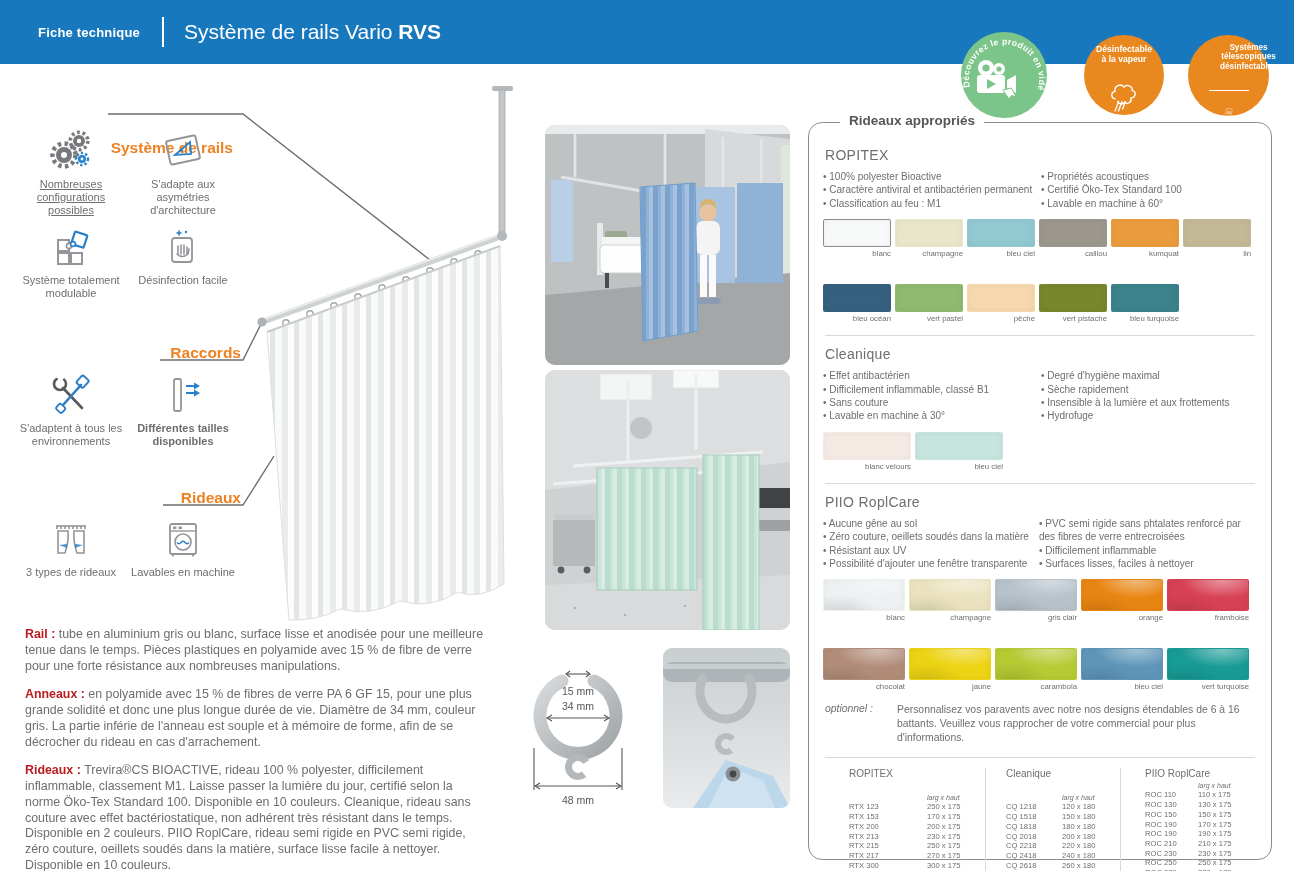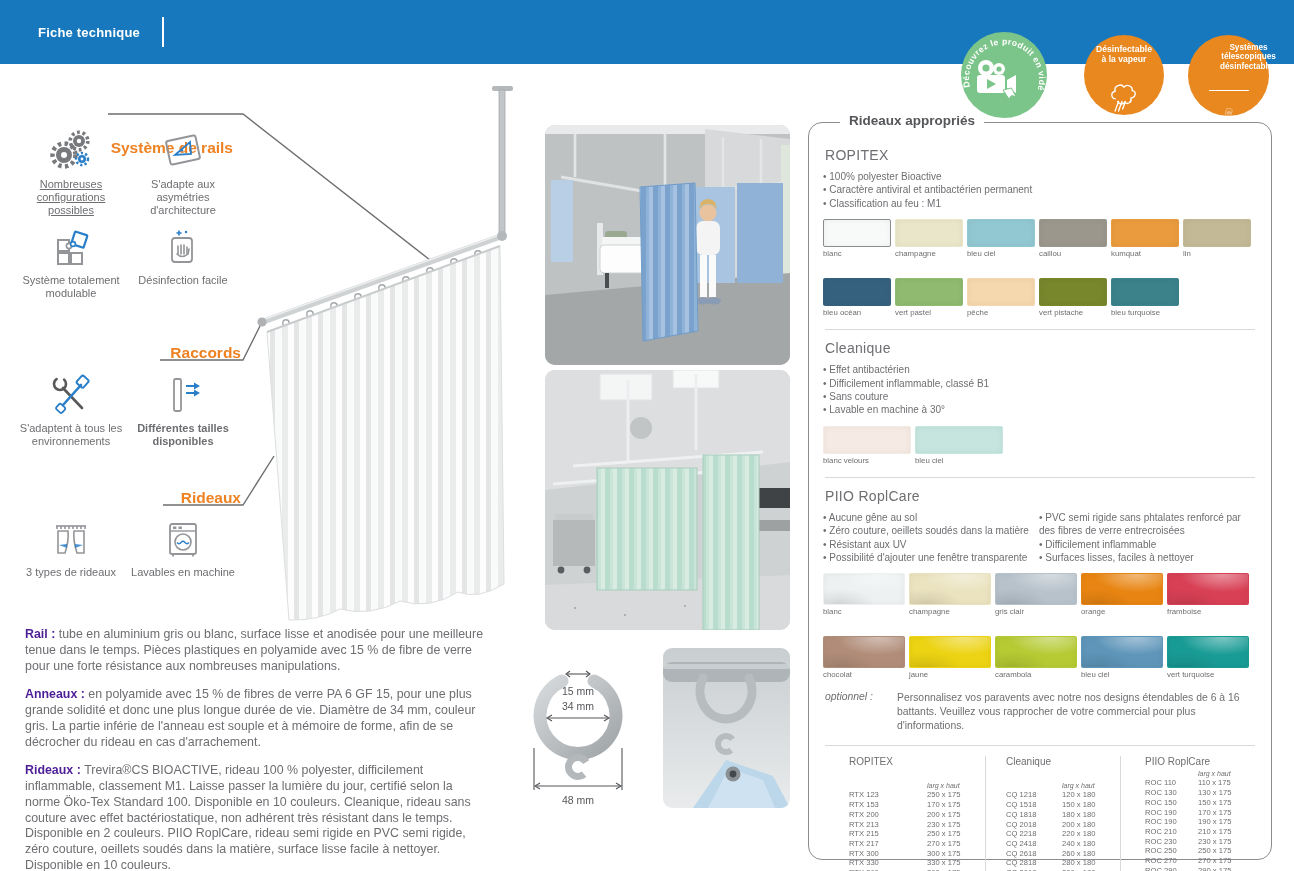--- a/index.html
+++ b/index.html
@@ -25,31 +25,31 @@
   .bdiv{width:40px;height:1px;background:#fff;margin:3px 0 1px 0;}
   
   .feat-h{font-size:15.5px;font-weight:bold;color:#ee8222;text-align:right;width:155px;}
   .fh1{left:78px;top:99px;margin-top:40px;} .fh2{left:86px;top:344px;} .fh3{left:86px;top:489px;}
   .fcell{width:112px;text-align:center;}
   .ficon{width:46px;height:46px;display:block;margin:0 auto;}
   .flabel{font-size:11px;line-height:1.18;color:#6d6e71;margin-top:4px;}
   
   .copy{left:25px;top:627px;width:465px;font-size:12.4px;line-height:1.27;color:#6d6e71;}
   .copy p{margin:0 0 13px 0;}
-  .copy b{color:#4c1d95;}
+  .copy b{color:#b91c1c;}
   
   .panel{left:808px;top:122px;width:464px;height:738px;border:1.5px solid #8a8c8f;border-radius:14px;box-sizing:border-box;padding:20px 14px 0 14px;}
   .panel-title{left:840px;top:113px;background:#fff;padding:0 9px;font-size:13.5px;font-weight:bold;color:#55565a;z-index:6;}
   .sec-h{font-size:14px;color:#6d6e71;margin:4px 0 7px 2px;letter-spacing:.3px;}
   .bul-wrap{display:flex;}
   .bul{list-style:none;margin:0;padding:0;font-size:10px;line-height:1.34;}
   .bul-l{width:218px;padding-right:6px;box-sizing:border-box;}
   .bul-r{flex:1;}
   .bul li::before{content:"• ";}
-  .sw-grid{display:flex;flex-wrap:wrap;gap:20px 4px;margin-top:9px;}
+  .sw-grid{display:flex;flex-wrap:wrap;gap:26px 4px;margin-top:9px;text-align:right;}
   .sw-item{}
   .sw{height:26px;border:1px solid transparent;border-radius:2px;box-shadow:inset 0 0 6px rgba(0,0,0,.05);}
   .sw-label{font-size:7.8px;color:#6d6e71;margin-top:2px;}
   .g-rop .sw-item{width:68px;}
   .g-clean .sw-item{width:88px;}
   .g-piio .sw-item{width:82px;}
   .g-piio .sw{height:30px;position:relative;overflow:hidden;}
   .g-piio .sw::after{content:"";position:absolute;inset:0;
      background:radial-gradient(60px 26px at 68% 0%,rgba(255,255,255,.45),rgba(255,255,255,0) 70%),
                 radial-gradient(50px 22px at 20% 100%,rgba(0,0,0,.10),rgba(0,0,0,0) 70%);}
@@ -78,20 +78,21 @@
   .ringphoto{left:663px;top:648px;width:127px;height:160px;border-radius:9px;overflow:hidden;}
   .ringsvg{left:512px;top:650px;width:142px;height:162px;}
   .overlay{left:0;top:64px;width:808px;height:600px;z-index:1;pointer-events:none;}
 </style>
 </head>
 <body>
 
 <div class="abs hdr">
   <span class="hdr-kicker">Fiche technique</span>
   <span class="hdr-div"></span>
+  <span class="hdr-title"><span>Système de rails Vario </span><b>RVS</b></span>
 </div>
 
 <div class="abs badge badge-video">
   <svg width="88" height="88" viewBox="0 0 88 88">
     <circle cx="44" cy="44" r="43" fill="#7cc58a"></circle>
     <defs>
         <path id="arcT" d="M 11,60 A 35,35 0 1 1 77,60"></path>
       </defs>
     <text font-size="8.6" fill="#ffffff" font-weight="bold" letter-spacing="0.4">
       <textPath href="#arcT" startOffset="4">Découvrez le produit en vidéo</textPath>
@@ -426,20 +427,25 @@
 <div class="abs panel-title abs">Rideaux appropriés</div>
 <div class="abs panel">
 
   <div class="sec-h">ROPITEX</div>
   <div class="bul-wrap">
     <ul class="bul bul-l">
         <li>100% polyester Bioactive</li>
         <li>Caractère antiviral et antibactérien permanent</li>
         <li>Classification au feu : M1</li>
       </ul>
+    <ul class="bul bul-r">
+        <li>Propriétés acoustiques</li>
+        <li>Certifié Öko-Tex Standard 100</li>
+        <li>Lavable en machine à 60°</li>
+      </ul>
   </div>
   <div class="sw-grid g-rop">
 
   <div class="sw-item">
       <div class="sw" style="background: rgb(248, 249, 249); border-color: rgb(138, 140, 143);"></div>
       <div class="sw-label">blanc</div>
     </div>
       <div class="sw-item">
       <div class="sw" style="background: rgb(234, 230, 201);"></div>
       <div class="sw-label">champagne</div>
@@ -484,20 +490,26 @@
 
   <hr class="psep">
 
   <div class="sec-h">Cleanique</div>
   <div class="bul-wrap">
     <ul class="bul bul-l">
         <li>Effet antibactérien</li>
         <li>Difficilement inflammable, classé B1</li>
         <li>Sans couture</li>
         <li>Lavable en machine à 30°</li>
+      </ul>
+    <ul class="bul bul-r">
+        <li>Degré d'hygiène maximal</li>
+        <li>Sèche rapidement</li>
+        <li>Insensible à la lumière et aux frottements</li>
+        <li>Hydrofuge</li>
       </ul>
   </div>
   <div class="sw-grid g-clean">
 
   <div class="sw-item">
       <div class="sw" style="background: rgb(246, 234, 229);"></div>
       <div class="sw-label">blanc velours</div>
     </div>
       <div class="sw-item">
       <div class="sw" style="background: rgb(198, 229, 223);"></div>

